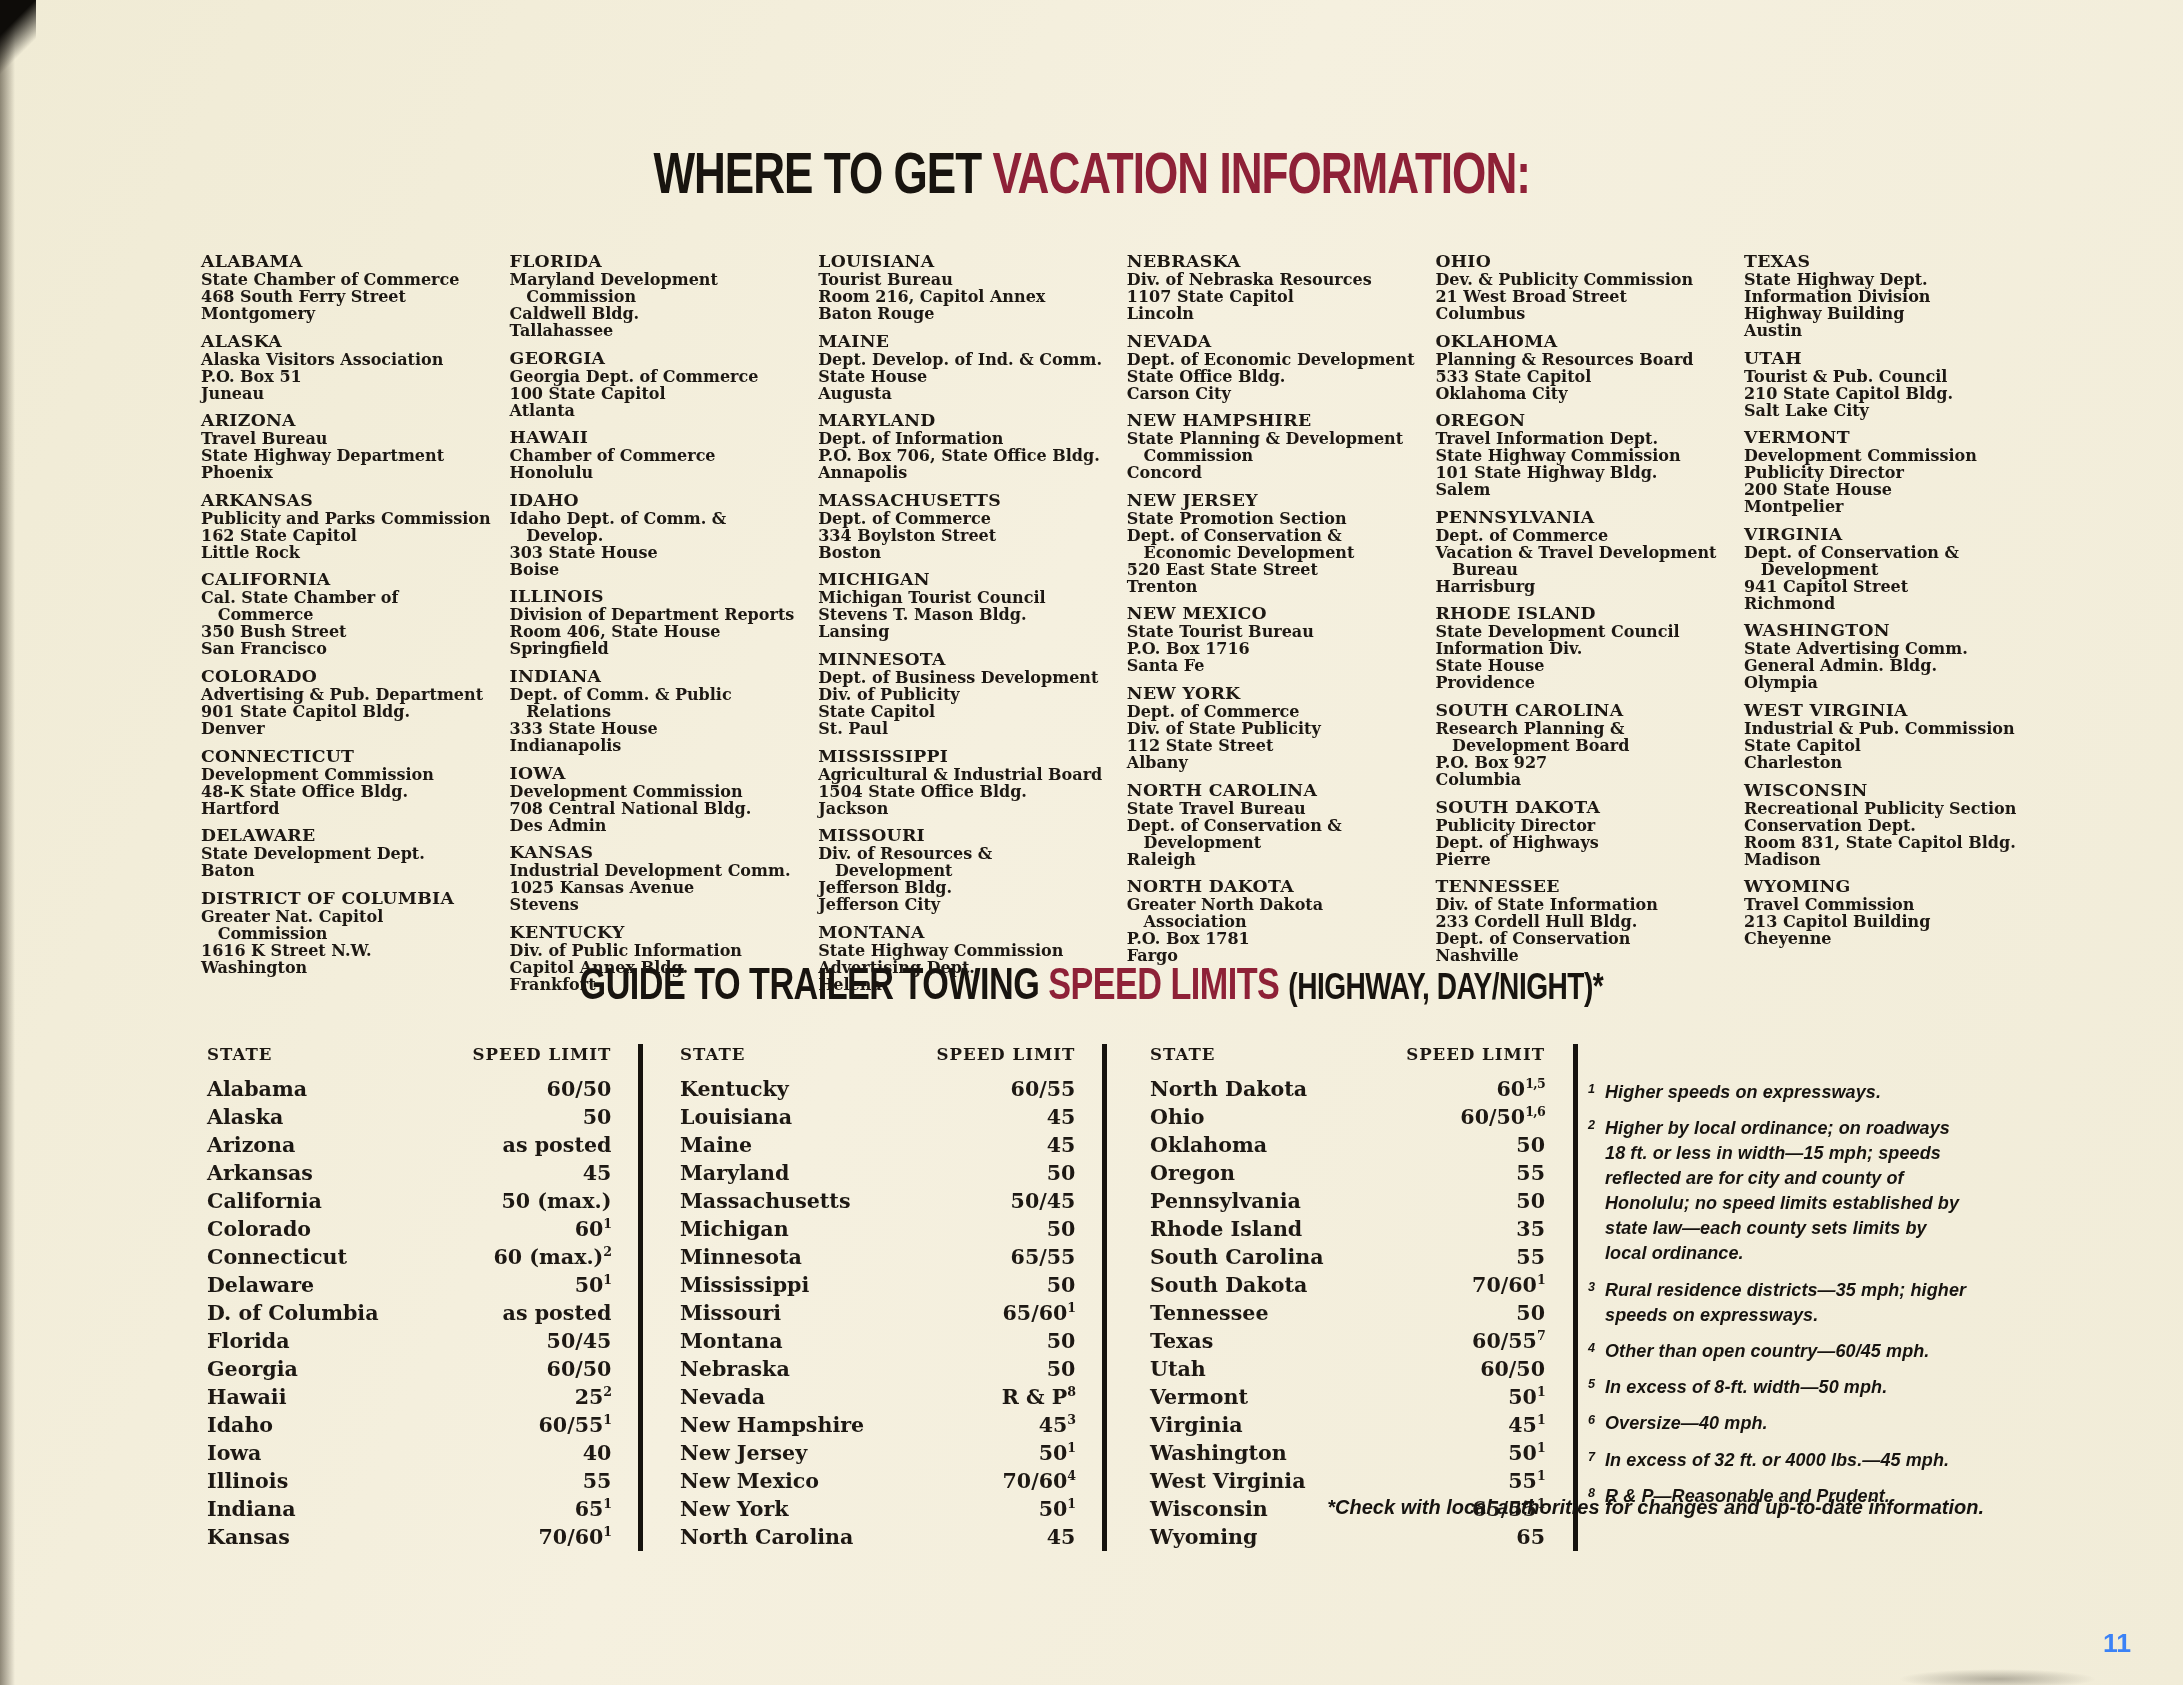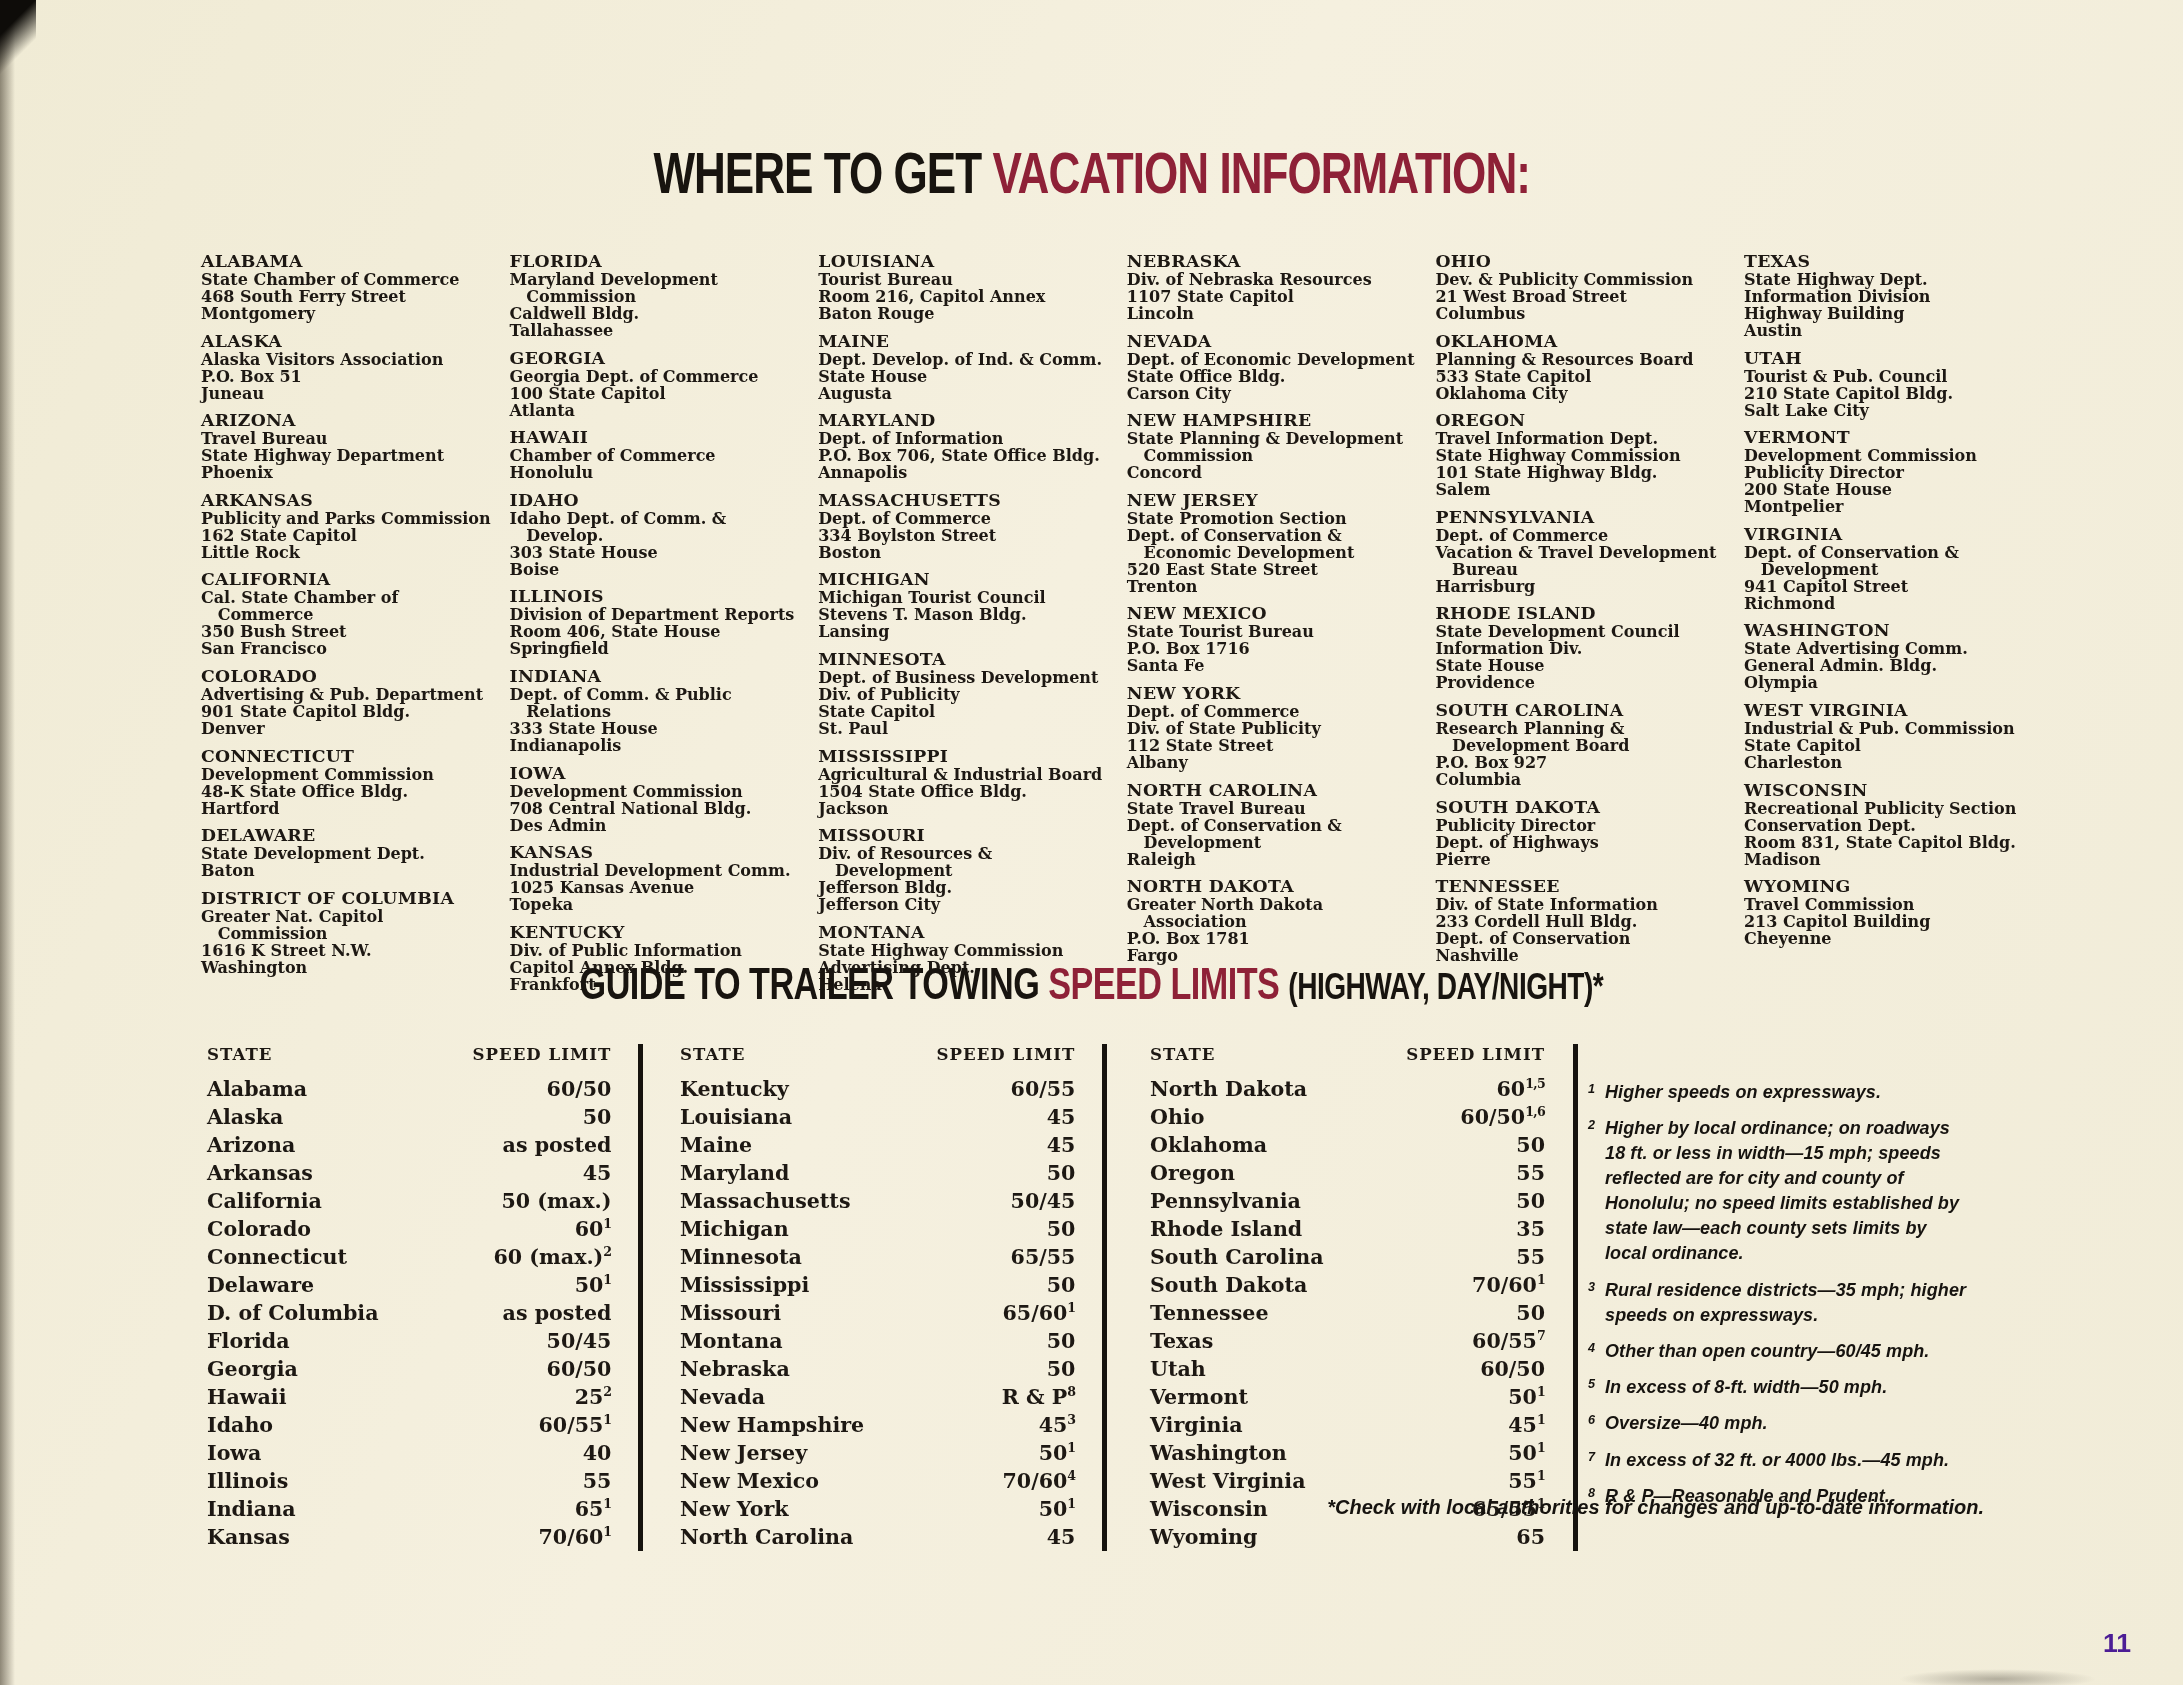--- a/index.html
+++ b/index.html
@@ -49,21 +49,21 @@
   .footnotes{position:absolute;left:1588px;top:1080px;width:390px;
     font-family:"Liberation Sans",sans-serif;font-style:italic;font-weight:bold;color:#16130f;}
   .fn{display:flex;margin-bottom:11.3px;}
   .fn-num{font-size:12.6px;margin-right:10px;padding-top:2px;flex:0 0 auto;}
   .fn-text{font-size:18px;line-height:25px;letter-spacing:0.1px;max-width:362px;}
 
   .bottom-note{position:absolute;right:199px;top:1496px;
     font-family:"Liberation Sans",sans-serif;font-style:italic;font-weight:bold;
     font-size:20px;color:#16130f;}
   .page-num{position:absolute;right:52px;top:1628px;
-    font-family:"Liberation Sans",sans-serif;font-weight:bold;font-size:26.6px;color:#4c1d95;}
+    font-family:"Liberation Sans",sans-serif;font-weight:bold;font-size:26.6px;color:#3b82f6;}
 </style>
 </head>
 <body>
 
 <div class="edge-left"></div>
 <div class="corner-tl"></div>
 <div class="smudge-br"></div>
 
 <div class="title-wrap t1">
   <span class="condensed">
@@ -171,21 +171,21 @@
       <div class="v-entry">
         <div class="v-state">IOWA</div>
         <div class="v-line">Development Commission</div>
         <div class="v-line">708 Central National Bldg.</div>
         <div class="v-line">Des Admin</div>
       </div>
       <div class="v-entry">
         <div class="v-state">KANSAS</div>
         <div class="v-line">Industrial Development Comm.</div>
         <div class="v-line">1025 Kansas Avenue</div>
-        <div class="v-line">Topeka</div>
+        <div class="v-line">Stevens</div>
       </div>
       <div class="v-entry">
         <div class="v-state">KENTUCKY</div>
         <div class="v-line">Div. of Public Information</div>
         <div class="v-line">Capitol Annex Bldg.</div>
         <div class="v-line">Frankfort</div>
       </div>
     </div>
   <div class="v-col">
       <div class="v-entry">

